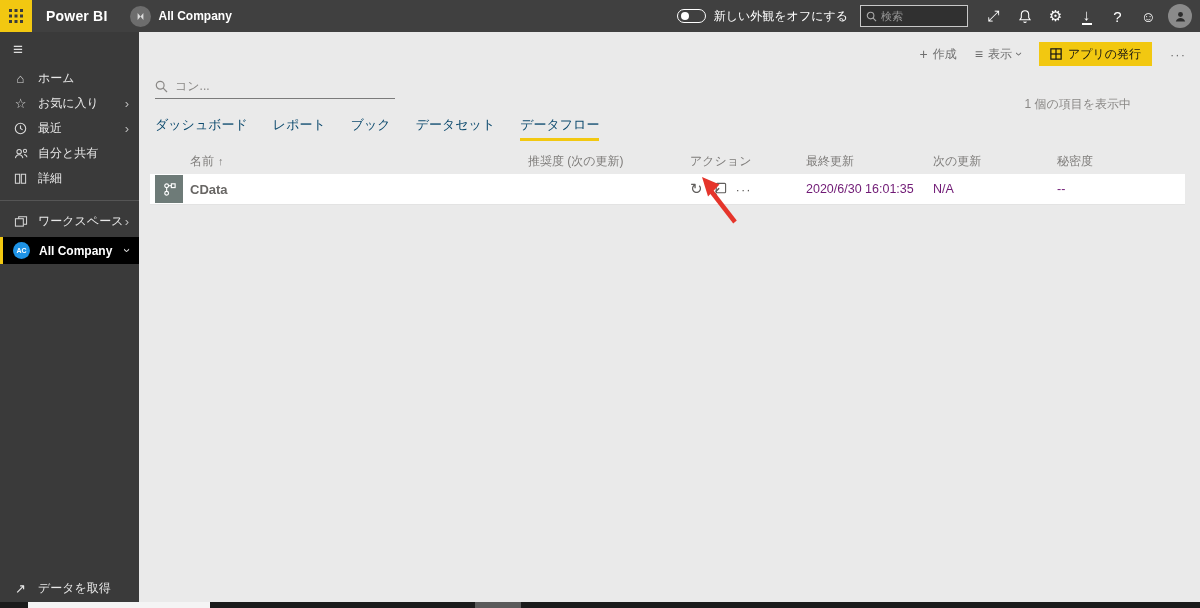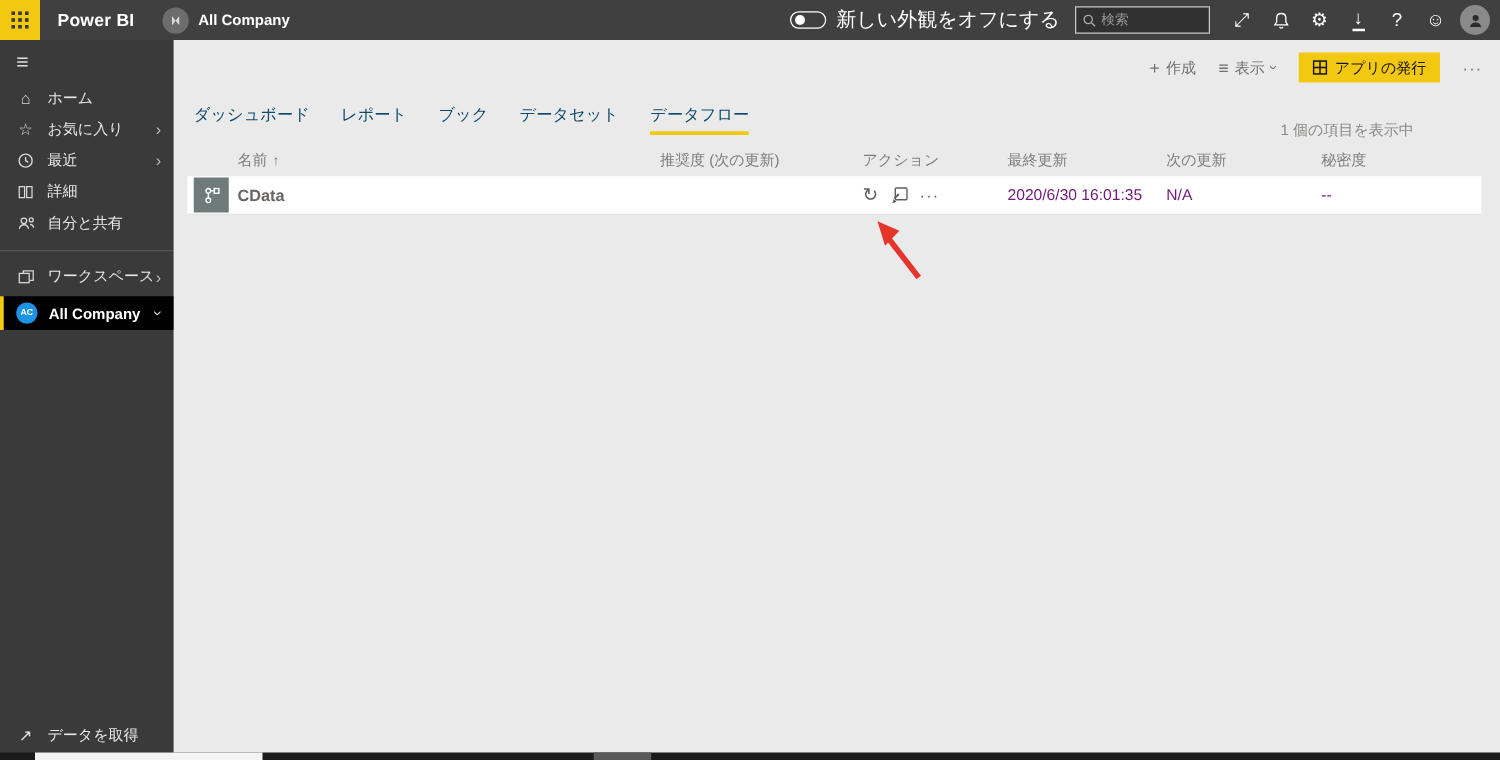--- a/index.html
+++ b/index.html
@@ -8,21 +8,21 @@
 
   
   .topbar { height:32px; background:#404040; display:flex; align-items:center; color:#fff; position:relative; z-index:5; }
   .waffle { width:32px; height:32px; background:#F2C811; display:flex; align-items:center; justify-content:center; cursor:pointer; }
   .brand { font-size:14px; font-weight:600; margin-left:14px; letter-spacing:.2px; cursor:pointer; }
   .ws-avatar { width:21px; height:21px; border-radius:50%; background:#6d6d6d; margin-left:22px; display:flex; align-items:center; justify-content:center; cursor:pointer; }
   .ws-name { font-size:12px; font-weight:600; margin-left:8px; }
   .tb-spacer { flex:1; }
   .toggle { width:29px; height:14px; border:1px solid #fff; border-radius:8px; position:relative; margin-right:8px; cursor:pointer; }
   .toggle .knob { width:8px; height:8px; border-radius:50%; background:#fff; position:absolute; left:3px; top:2px; }
-  .toggle-label { font-size:16px; margin-right:12px; }
+  .toggle-label { font-size:12px; margin-right:12px; }
   .tb-search { width:108px; height:22px; background:#303030; border:1px solid #c8c8c8; display:flex; align-items:center; padding:0 5px; margin-right:10px; }
   .tb-search svg { flex:none; }
   .tb-search input { background:transparent; border:none; outline:none; color:#bbb; font-size:11px; width:56px; margin-left:4px; font-family:"Liberation Sans",sans-serif; }
   .tb-search input::placeholder { color:#9a9a9a; }
   .tb-icon { width:31px; height:32px; display:flex; align-items:center; justify-content:center; font-size:15px; color:#fff; cursor:pointer; flex:none; }
   .dl-wrap { display:inline-flex; flex-direction:column; align-items:center; line-height:1; }
   .dl-wrap .bar { width:10px; height:1.5px; background:#fff; margin-top:1px; }
   .avatar-btn { width:24px; height:24px; border-radius:50%; background:#8a8a8a; display:flex; align-items:center; justify-content:center; margin:0 8px 0 4px; cursor:pointer; flex:none; }
 
   
@@ -171,36 +171,36 @@
         <svg width="13" height="13" viewBox="0 0 14 14">
             <circle cx="7" cy="7" r="5.6" fill="none" stroke="#d8d8d8" stroke-width="1.2"></circle>
             <path d="M7 3.8V7l2.3 1.5" fill="none" stroke="#d8d8d8" stroke-width="1.2"></path>
           </svg>
       </span>
       <span>最近</span>
       <span class="chev">›</span>
     </div>
     <div class="nav-item">
       <span class="nicon">
-        <svg width="13" height="13" viewBox="0 0 14 14">
-            <path d="M1.5 2.5h4.6v9.5H1.5z M7.9 2.5h4.6v9.5H7.9z" fill="none" stroke="#d8d8d8" stroke-width="1.1"></path>
-          </svg>
-      </span>
-      <span>詳細</span>
-    </div>
-    <div class="nav-item">
-      <span class="nicon">
         <svg width="14" height="13" viewBox="0 0 15 14">
             <circle cx="5.5" cy="5" r="2.4" fill="none" stroke="#d8d8d8" stroke-width="1.1"></circle>
             <path d="M1.5 12c.5-2.4 2.1-3.6 4-3.6s3.5 1.2 4 3.6" fill="none" stroke="#d8d8d8" stroke-width="1.1"></path>
             <circle cx="11.8" cy="4.2" r="1.7" fill="none" stroke="#d8d8d8" stroke-width="1.1"></circle>
             <path d="M10.8 8c1.7.1 2.8 1.2 3.1 3" fill="none" stroke="#d8d8d8" stroke-width="1.1"></path>
           </svg>
       </span>
       <span>自分と共有</span>
+    </div>
+    <div class="nav-item">
+      <span class="nicon">
+        <svg width="13" height="13" viewBox="0 0 14 14">
+            <path d="M1.5 2.5h4.6v9.5H1.5z M7.9 2.5h4.6v9.5H7.9z" fill="none" stroke="#d8d8d8" stroke-width="1.1"></path>
+          </svg>
+      </span>
+      <span>詳細</span>
     </div>
 
     <div class="side-divider"></div>
 
     <div class="nav-item">
       <span class="nicon">
         <svg width="14" height="13" viewBox="0 0 15 14">
             <rect x="1.5" y="4" width="8.5" height="8" fill="none" stroke="#d8d8d8" stroke-width="1.1"></rect>
             <path d="M5 4V1.8h8.5V10h-3" fill="none" stroke="#d8d8d8" stroke-width="1.1"></path>
           </svg>
@@ -237,20 +237,27 @@
         <svg width="12" height="12" viewBox="0 0 14 14">
             <rect x="1" y="1" width="12" height="12" fill="none" stroke="#141414" stroke-width="1.4"></rect>
             <line x1="7" y1="1" x2="7" y2="13" stroke="#141414" stroke-width="1.4"></line>
             <line x1="1" y1="7" x2="13" y2="7" stroke="#141414" stroke-width="1.4"></line>
           </svg>
         <span>アプリの発行</span>
       </button>
       <div class="more-dots"><span>···</span></div>
     </div>
 
+    <div class="search-field">
+      <svg width="13" height="13" viewBox="0 0 13 13">
+        <circle cx="5.2" cy="5.2" r="3.9" fill="none" stroke="#8a8886" stroke-width="1.2"></circle>
+        <line x1="8.2" y1="8.2" x2="12" y2="12" stroke="#8a8886" stroke-width="1.2"></line>
+      </svg>
+      <input value="コン..." style="">
+    </div>
 
     <div class="tabs">
       <div class="tab"><span>ダッシュボード</span></div>
       <div class="tab"><span>レポート</span></div>
       <div class="tab"><span>ブック</span></div>
       <div class="tab"><span>データセット</span></div>
       <div class="tab active"><span>データフロー</span><span class="underline"></span></div>
     </div>
     <div class="items-count">1 個の項目を表示中</div>
 

